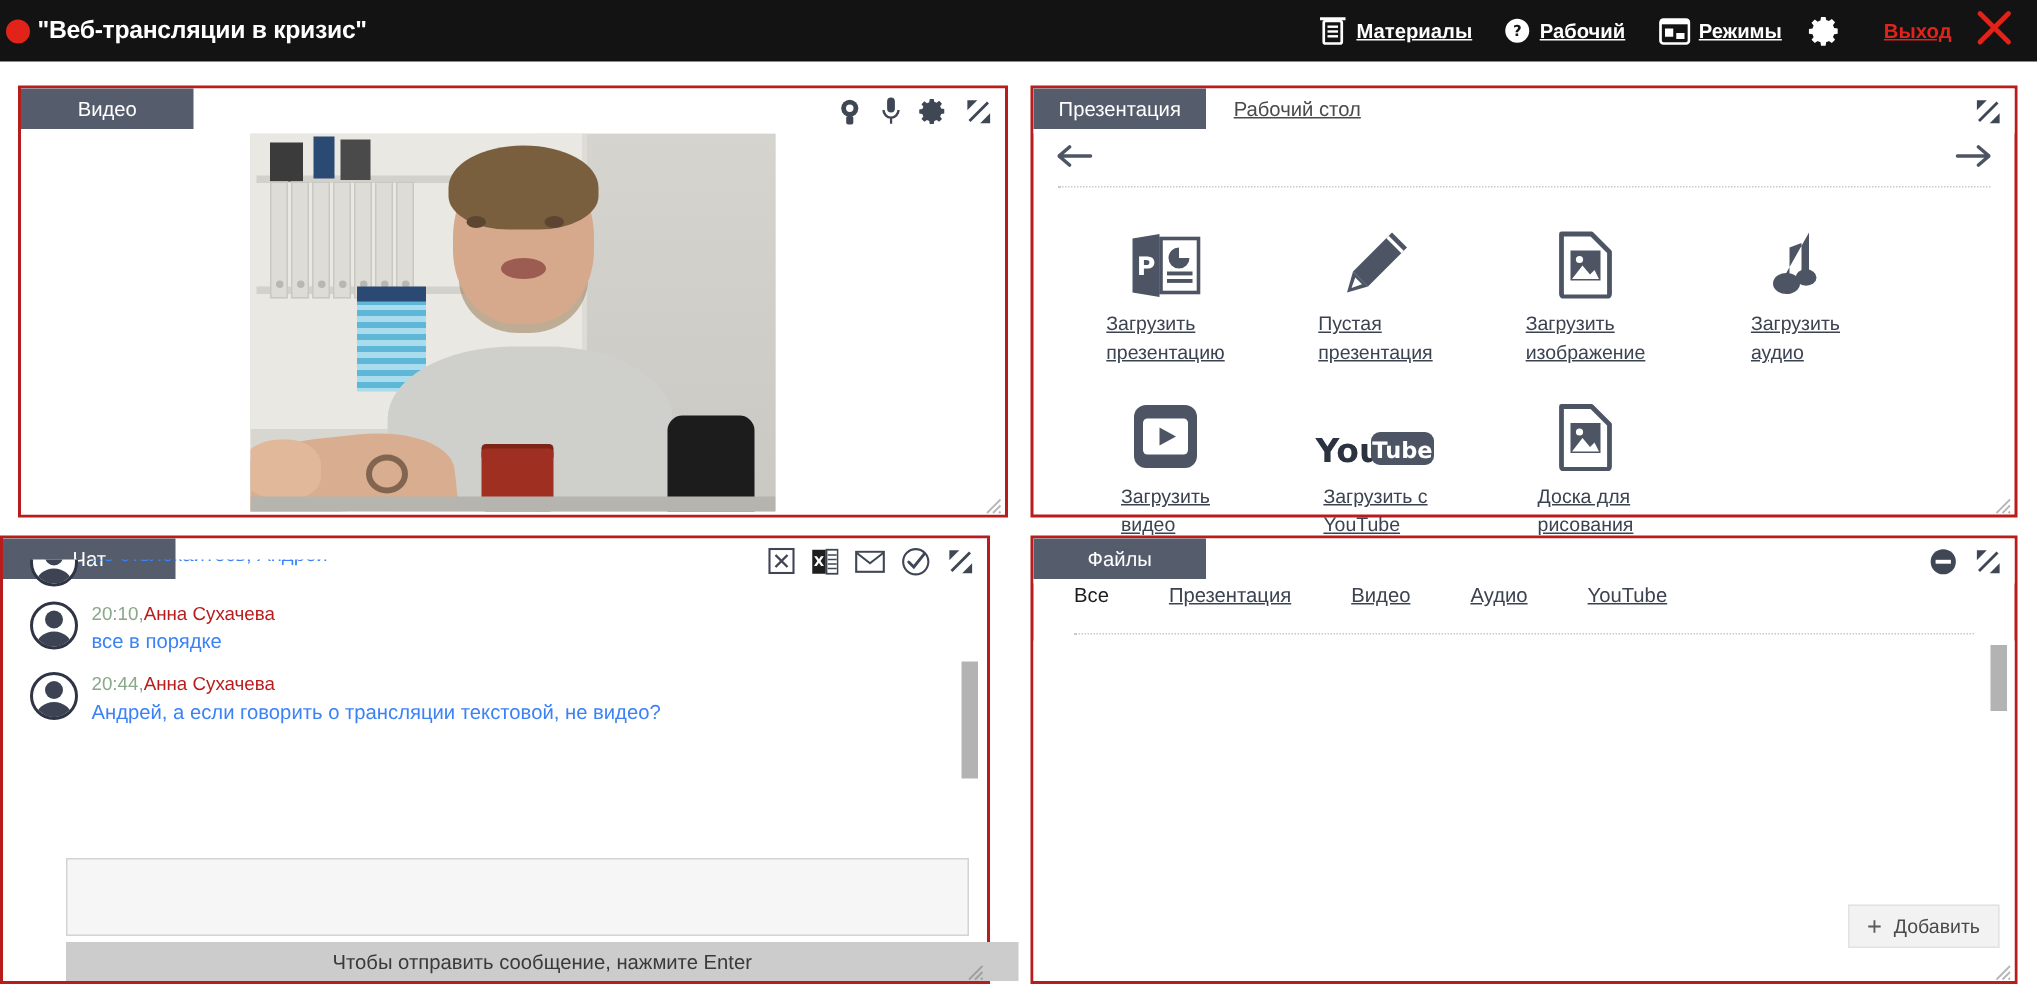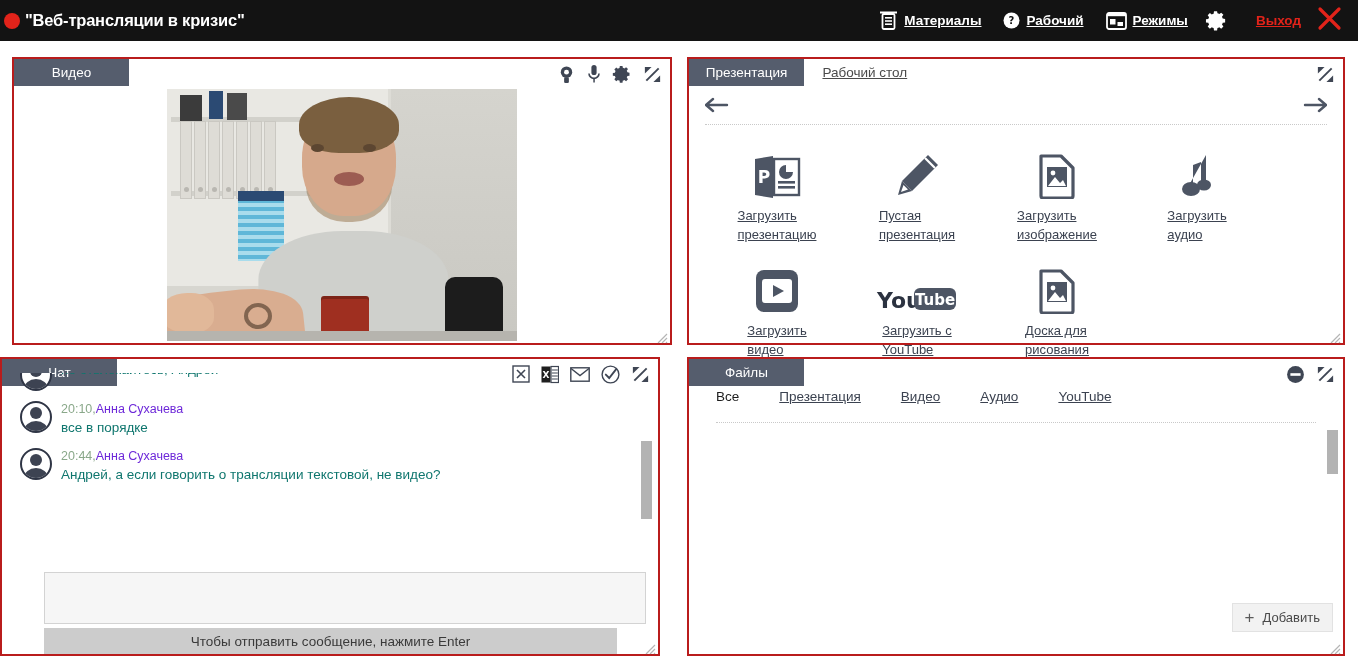--- a/index.html
+++ b/index.html
@@ -147,36 +147,36 @@
     content:""; position:absolute; left:50%; top:4px; width:12px; height:12px;
     border-radius:50%; background:#3d4352; transform:translateX(-50%);
   }
   .avatar::after {
     content:""; position:absolute; left:50%; top:18px; width:24px; height:20px;
     border-radius:50% 50% 0 0; background:#3d4352; transform:translateX(-50%);
   }
   .msg-body { min-width: 0; }
   .msg-meta { font-size: 12.5px; line-height: 16px; }
   .msg-time { color: #8aa88a; }
-  .msg-author { color: #6d28d9; }
-  .msg-text { font-size: 13.5px; color: #0f766e; line-height: 20px; padding-top:1px; }
+  .msg-author { color: #b91c1c; }
+  .msg-text { font-size: 13.5px; color: #3b82f6; line-height: 20px; padding-top:1px; }
   .msg.cut { padding-top: 0; margin-top: -14px; }
   #chat-vscroll {
     position: absolute; right: 6px; top: 82px; width: 11px; height: 78px;
     background: #b3b3b3;
   }
   #chat-compose { position: absolute; left: 0; right: 0; bottom: 0; }
   #chat-input {
     display: block; margin: 0 18px 0 42px; width: 602px; height: 52px;
     border: 1px solid #d3d3d3; background: #f6f6f6; resize: none;
     font-family: "Liberation Sans", sans-serif; font-size: 13px;
     padding: 6px 8px; color: #333;
   }
   #chat-hint {
-    margin: 4px 18px 0 42px; width: 573px; height: 26px;
+    margin: 4px 18px 0 42px; width: 635px; height: 26px;
     background: #cccccc; color: #3a3a3a; font-size: 13.5px;
     display: flex; align-items: center; justify-content: center;
   }
 
   
   #pres-panel { left: 687px; top: 57px; width: 658px; height: 288px; }
   #pres-tabrow { position: relative; height: 30px; }
   #pres-nav {
     position: relative; height: 36px; margin: 0 16px;
     border-bottom: 1px dotted #c9c9c9;

